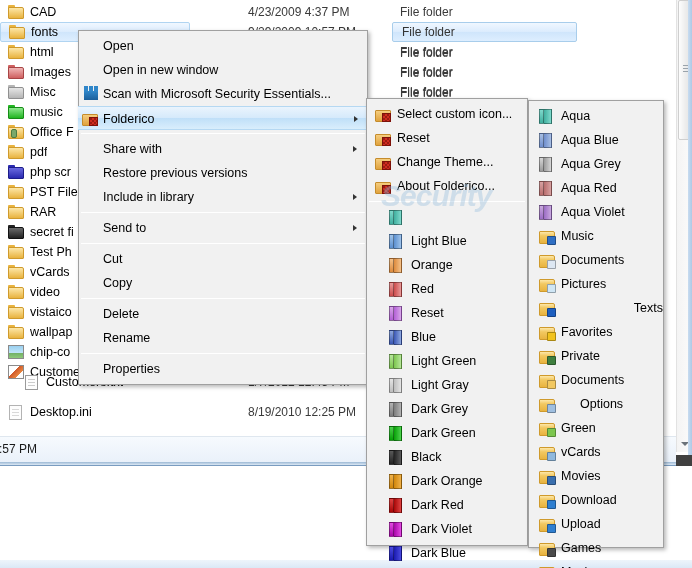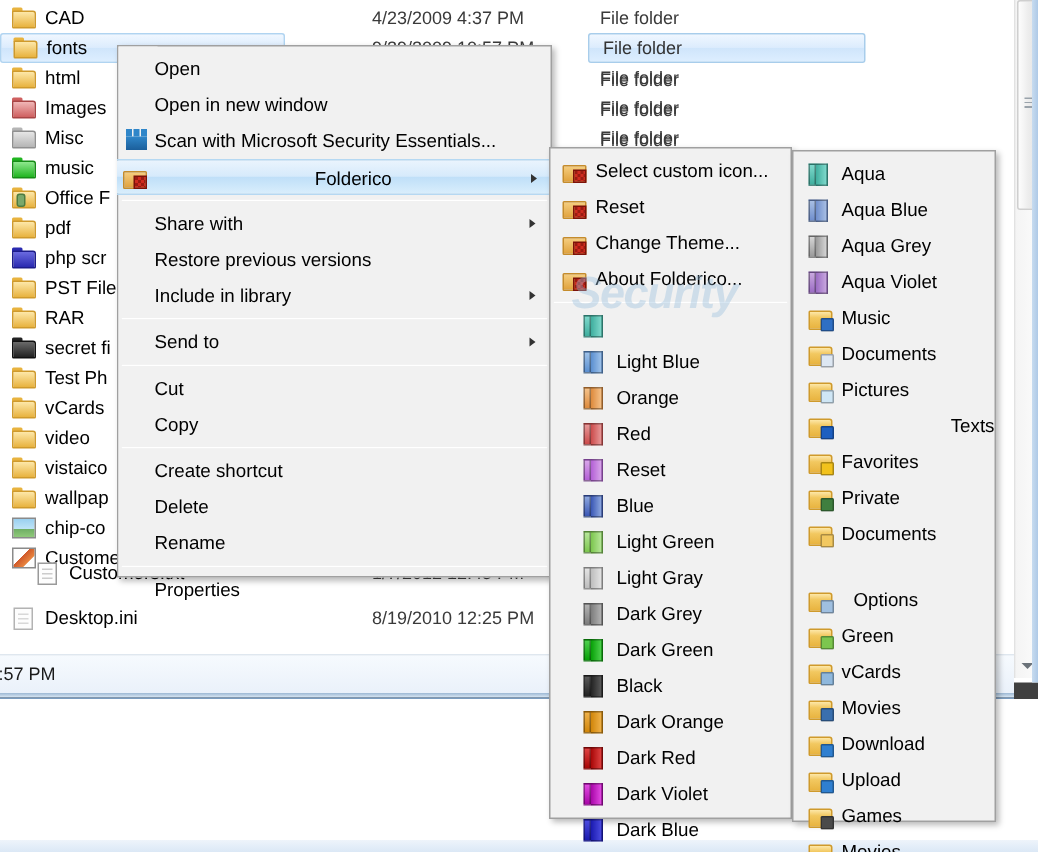--- a/index.html
+++ b/index.html
@@ -105,21 +105,21 @@
   }
   .mi {
     position: relative; height: 24px; line-height: 24px;
     padding-left: 24px; font-size: 12.5px; color: #000;
     white-space: nowrap; display:block;
   }
   .mi.bold { font-weight: normal; }
   .mi.hl {
     background: linear-gradient(to bottom, #eaf4fd 0%, #d6eafb 48%, #bfdff8 50%, #d9eefc 100%);
     border-top: 1px solid #b5d8f2; border-bottom: 1px solid #b5d8f2;
-    margin-left: -1px; margin-right: -1px; padding-left: 25px; text-align: center;
+    margin-left: -1px; margin-right: -1px; padding-left: 25px;
   }
   .mi .arrow {
     position: absolute; right: 10px; top: 9px;
     width: 0; height: 0;
     border-left: 4px solid #333;
     border-top: 3.5px solid transparent;
     border-bottom: 3.5px solid transparent;
   }
   .mi .micon { position: absolute; left: 4px; top: 4px; width: 16px; height: 16px; }
   .sep { height: 1px; background: #dcdcdc; margin: 3px 2px 3px 2px; border-bottom: 1px solid #fff; }
@@ -539,21 +539,20 @@
         <div class="sep"></div>
         <div class="mi"><span>Share with</span><span class="arrow"></span></div>
         <div class="mi"><span>Restore previous versions</span></div>
         <div class="mi"><span>Include in library</span><span class="arrow"></span></div>
         <div class="sep"></div>
         <div class="mi"><span>Send to</span><span class="arrow"></span></div>
         <div class="sep"></div>
         <div class="mi"><span>Cut</span></div>
         <div class="mi"><span>Copy</span></div>
         <div class="sep"></div>
-        <div class="mi"><span>Create shortcut</span></div>
         <div class="mi"><span>Delete</span></div>
         <div class="mi"><span>Rename</span></div>
         <div class="sep"></div>
         <div class="mi"><span>Properties</span></div>
       </div>
   </div>
 
   <div id="submenu">
     <div id="sub-cmd-host" style="padding-top:3px;">
         <div class="si"><div class="sicon">
@@ -692,20 +691,26 @@
             </div>
           </div><span>Aqua Blue</span></div>
         <div class="si" style="padding-left: 32px;"><div class="sicon" style="left: 10px;">
             <div class="cf">
               <div class="l" style="background:linear-gradient(to bottom,#d6d6d6,#9a9a9a)"></div>
               <div class="r" style="background:linear-gradient(to right,#9a9a9a,#d6d6d6)"></div>
             </div>
           </div><span>Aqua Grey</span></div>
         <div class="si" style="padding-left: 32px;"><div class="sicon" style="left: 10px;">
             <div class="cf">
+              <div class="l" style="background:linear-gradient(to bottom,#d8a2a2,#b86d6d)"></div>
+              <div class="r" style="background:linear-gradient(to right,#b86d6d,#d8a2a2)"></div>
+            </div>
+          </div><span>Aqua Red</span></div>
+        <div class="si" style="padding-left: 32px;"><div class="sicon" style="left: 10px;">
+            <div class="cf">
               <div class="l" style="background:linear-gradient(to bottom,#c9a8df,#9b6cc4)"></div>
               <div class="r" style="background:linear-gradient(to right,#9b6cc4,#c9a8df)"></div>
             </div>
           </div><span>Aqua Violet</span></div>
         <div class="si" style="padding-left: 32px;"><div class="sicon" style="left: 10px;">
             <div class="sf">
               <div class="fb"></div>
               <div class="badge" style="background:#2f6fc4;border:1px solid rgba(0,0,0,.3)"></div>
             </div>
           </div><span>Music</span></div>
@@ -738,21 +743,21 @@
               <div class="fb"></div>
               <div class="badge" style="background:#3f7f3f;border:1px solid rgba(0,0,0,.3)"></div>
             </div>
           </div><span>Private</span></div>
         <div class="si" style="padding-left: 32px;"><div class="sicon" style="left: 10px;">
             <div class="sf">
               <div class="fb"></div>
               <div class="badge" style="background:#f2c860;border:1px solid rgba(0,0,0,.3)"></div>
             </div>
           </div><span>Documents</span></div>
-        <div class="si" style="padding-left: 40px; margin-top: 20px;"><div class="sicon" style="left: 10px;">
+        <div class="si" style="padding-left: 51px;"><div class="sicon" style="left: 10px;">
             <div class="sf">
               <div class="fb"></div>
               <div class="badge" style="background:#9fbfe0;border:1px solid rgba(0,0,0,.3)"></div>
             </div>
           </div><span>Options</span></div>
         <div class="si" style="padding-left: 32px;"><div class="sicon" style="left: 10px;">
             <div class="sf">
               <div class="fb"></div>
               <div class="badge" style="background:#7cc64e;border:1px solid rgba(0,0,0,.3)"></div>
             </div>

